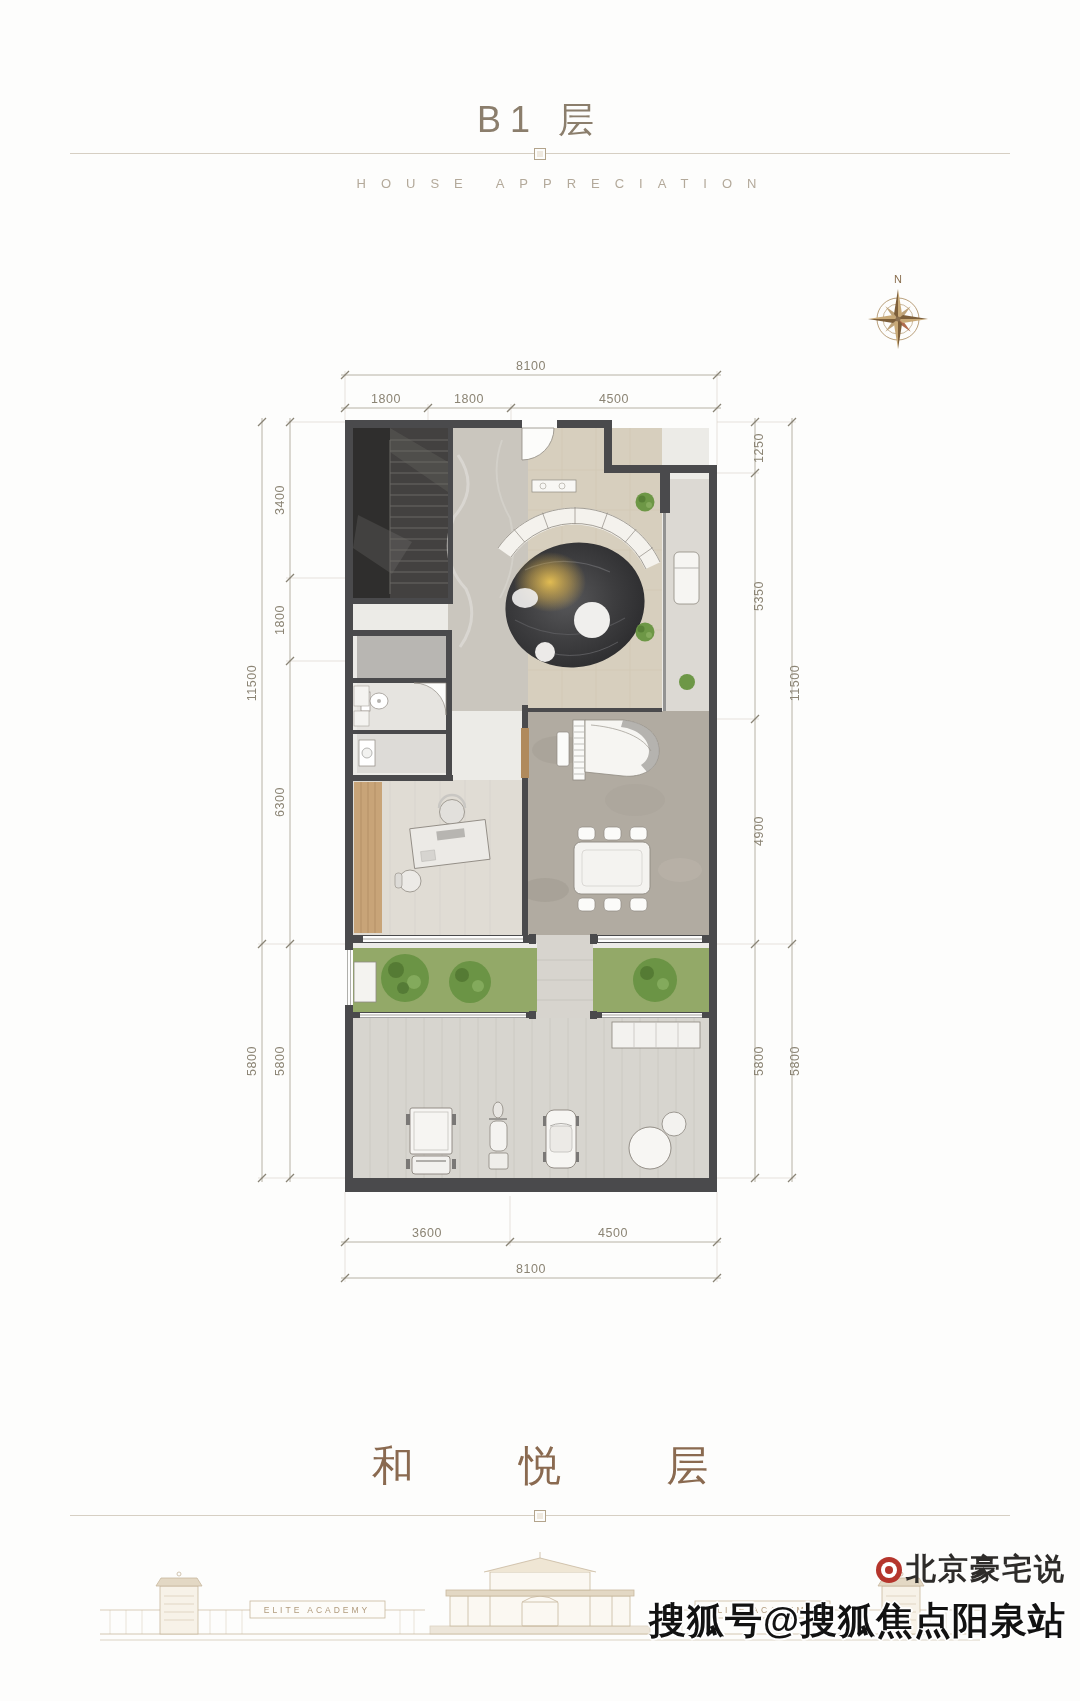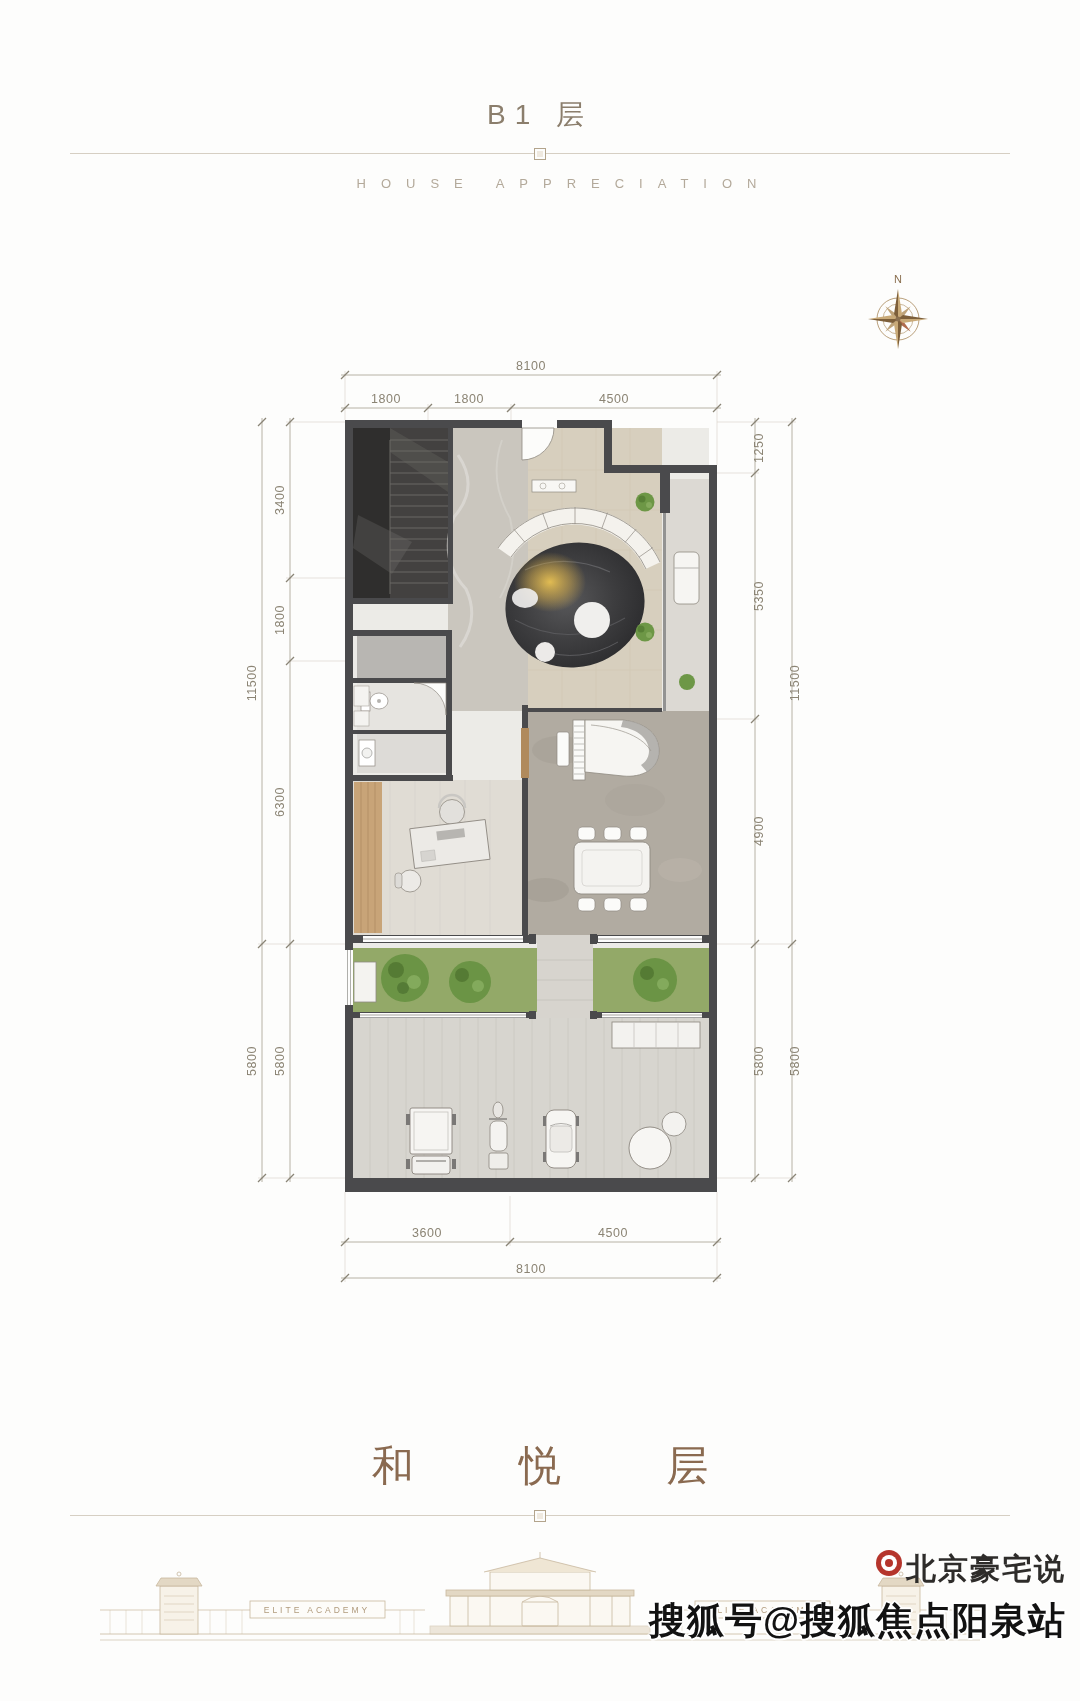--- a/index.html
+++ b/index.html
@@ -1,28 +1,28 @@
 <!DOCTYPE html>
 <html><head>
 <meta charset="utf-8">
 <style>
   html,body{margin:0;padding:0;background:#ffffff;}
   .page{position:relative;width:1080px;height:1701px;background:#fdfdfc;overflow:hidden;
         font-family:"Liberation Sans",sans-serif;}
   .title{position:absolute;top:96px;left:0;width:100%;text-align:center;
-         font-size:28px;letter-spacing:9px;color:#8b7e6c;font-weight:400;}
+         font-size:36px;letter-spacing:9px;color:#8b7e6c;font-weight:400;}
   .divider{position:absolute;left:70px;width:940px;height:1px;background:#d6cfc3;}
   .divider .orn{position:absolute;left:50%;top:-5px;margin-left:-6px;width:10px;height:10px;
          background:#efe9df;border:1px solid #b3a48c;box-shadow:inset 0 0 0 2px #fdfdfc;}
   .subtitle{position:absolute;top:176px;left:0;width:100%;text-align:center;
          font-size:13px;letter-spacing:15px;color:#b3a99a;font-weight:400;margin-left:24px;}
   .floor-name{position:absolute;top:1438px;left:0;width:100%;text-align:center;
          font-size:42px;letter-spacing:46px;padding-left:46px;box-sizing:border-box;
          color:#8a6a50;font-family:"DejaVu Serif",serif;}
-  .brand-row{position:absolute;top:1549px;right:14px;display:flex;gap:3px;
+  .brand-row{position:absolute;top:1549px;right:14px;display:flex;align-items:center;gap:3px;
          font-size:30px;font-weight:700;color:#2e2c2a;letter-spacing:2px;}
   .account-row{position:absolute;top:1596px;right:14px;font-size:37px;font-weight:800;
          color:#121212;letter-spacing:1px;
          text-shadow:-2px 0 0 #fff,2px 0 0 #fff,0 -2px 0 #fff,0 2px 0 #fff,
                      -1px -1px 0 #fff,1px 1px 0 #fff,-1px 1px 0 #fff,1px -1px 0 #fff;text-align:center;}
   svg text{font-family:"Liberation Sans",sans-serif;}
 </style>
 </head>
 <body>
 

